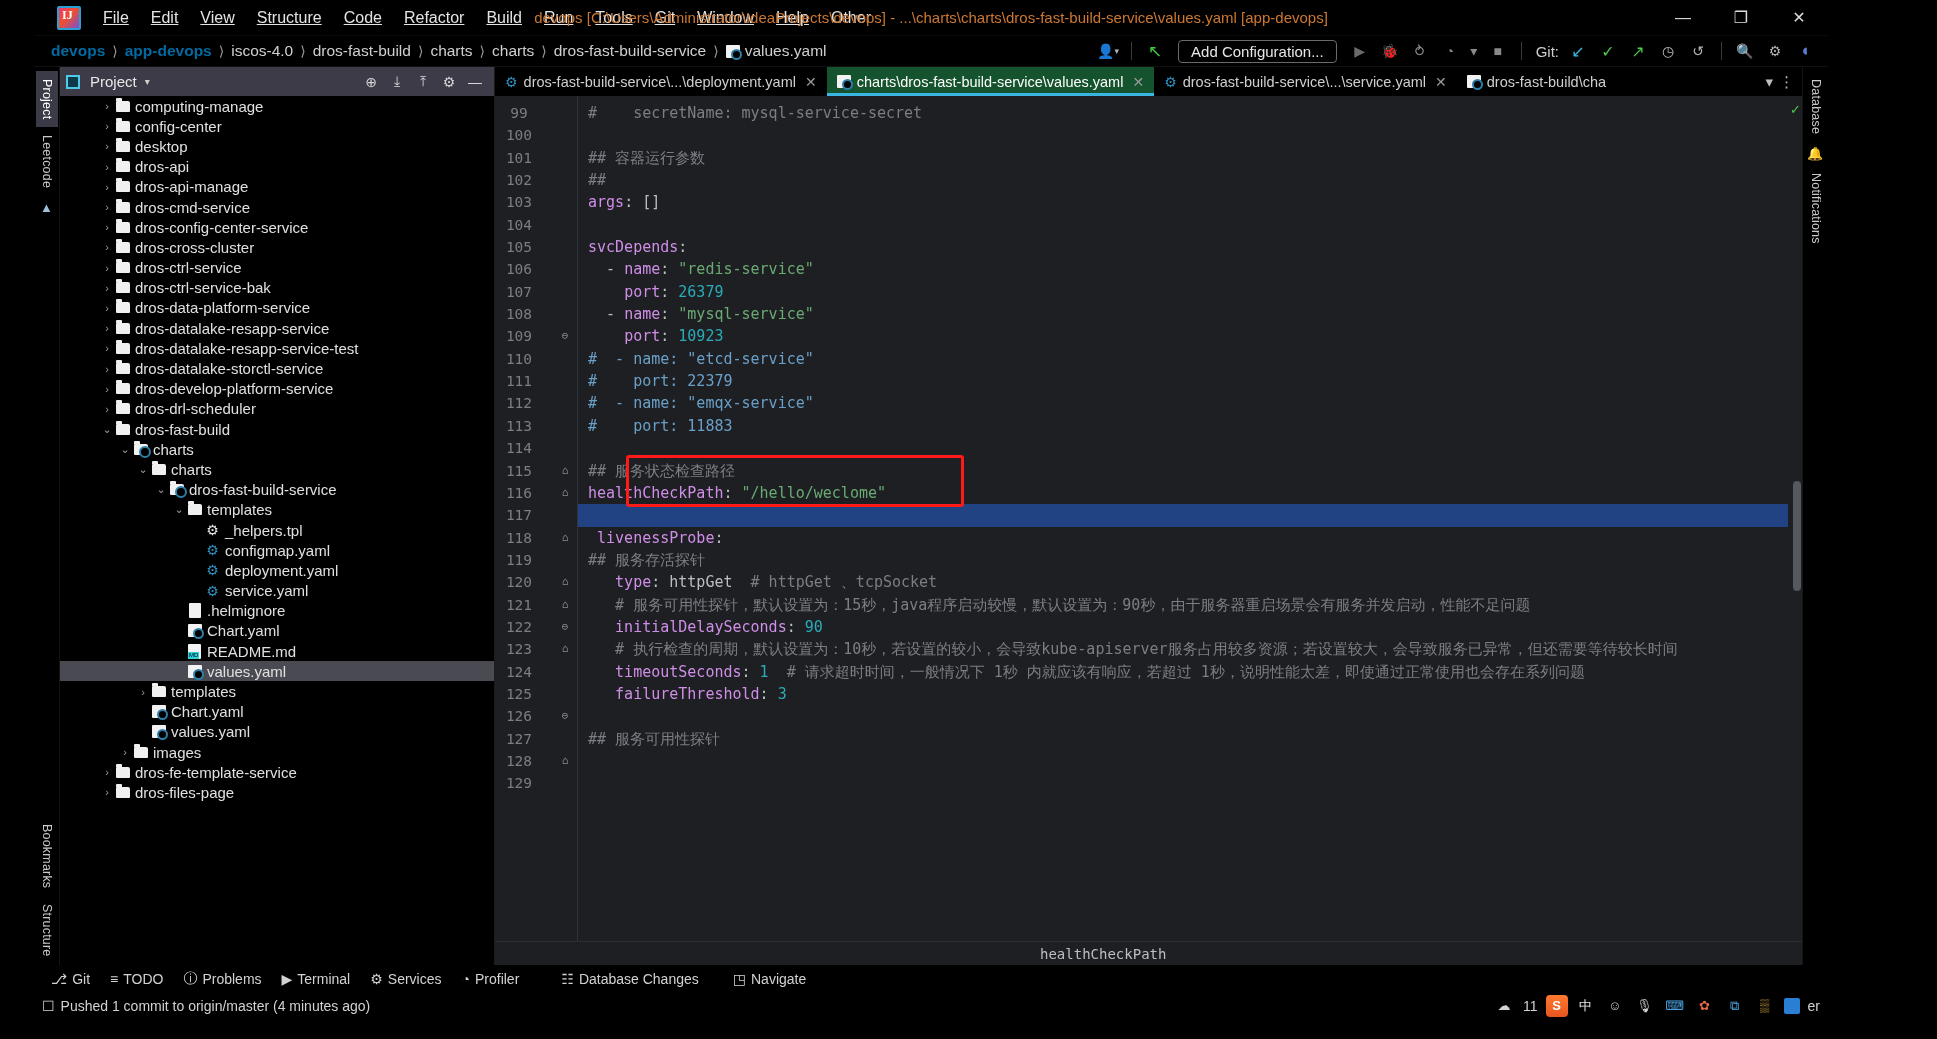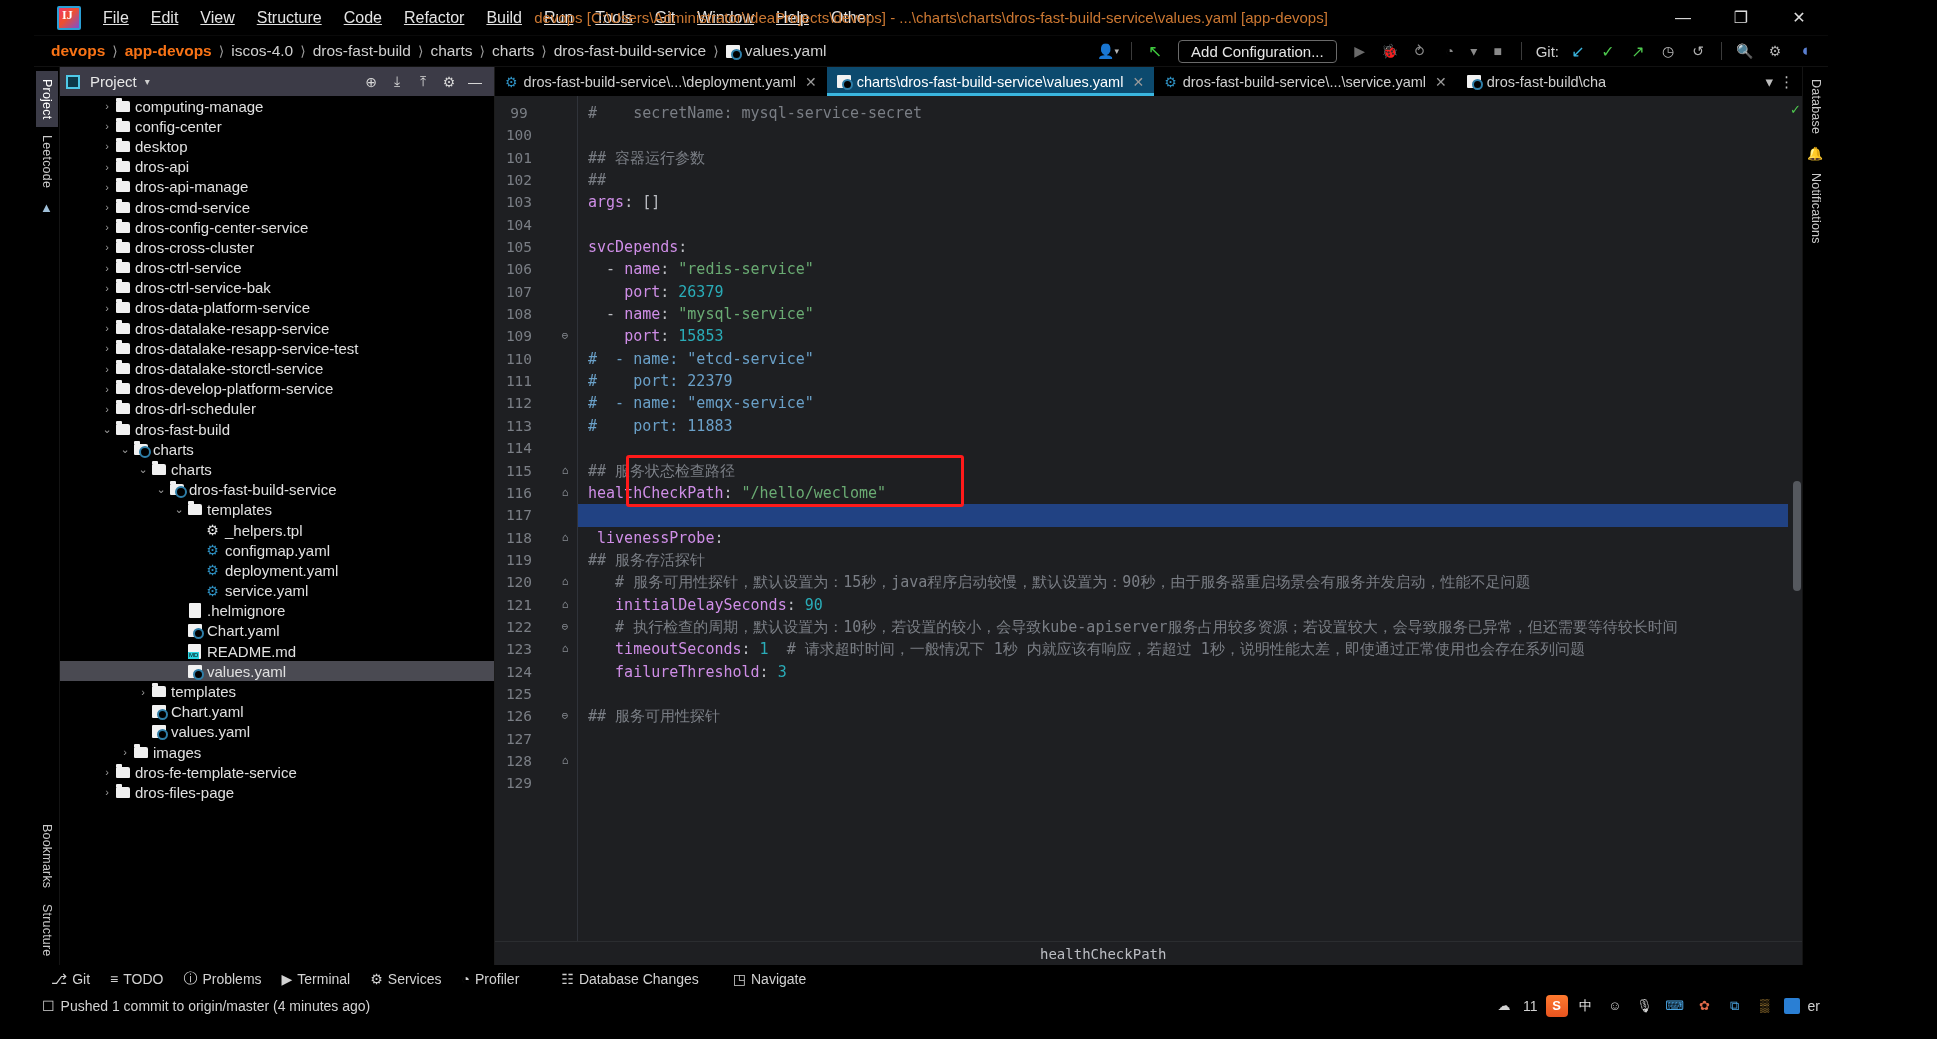--- a/index.html
+++ b/index.html
@@ -33,21 +33,21 @@
   .win-ctrls { margin-left: auto; display: flex; height: 36px; z-index: 5; }
   .win-btn { width: 58px; display: flex; align-items: center; justify-content: center; color: #dcdcdc; font-size: 16px; }
 
   
   .navbar {
     height: 31px; flex: 0 0 31px; background: #000; display: flex; align-items: center;
     padding-left: 12px; border-bottom: 1px solid #111;
   }
   .crumbs { display: flex; align-items: center; font-size: 15.5px; color: #cfcfcf; }
   .crumb { padding: 1px 5px; white-space: nowrap; }
-  .crumb.bold { font-weight: bold; color: #f97316; }
+  .crumb.bold { font-weight: bold; color: #0369a1; }
   .crumb.file { display:flex; align-items:center; gap:5px;}
   .sep { color: #9b9b9b; font-size: 14px; padding: 0 2px; }
   .tb-right { margin-left: auto; display: flex; align-items: center; gap: 4px; padding-right: 10px; }
   .tb-ico { width: 26px; height: 24px; display:flex; align-items:center; justify-content:center; color:#b4b4b4; font-size:14px;}
   .addcfg {
     border: 1px solid #6a6a6a; border-radius: 4px; padding: 2px 12px; font-size: 15px; color: #e6e6e6;
     background: #000; margin: 0 6px; white-space:nowrap;
   }
   .divider-v { width:1px; height:18px; background:#3b3b3b; margin:0 6px;}
   .gitlabel { font-size:15px; color:#cfcfcf; margin-left:4px; margin-right:2px;}
@@ -96,21 +96,21 @@
   .fico-yaml:after{content:"";position:absolute;right:-2px;bottom:-2px;width:7px;height:7px;border-radius:50%;border:2px solid #2e7ea8;background:#000;}
   .tlabel { padding-right:6px; }
 
   
   .editor-wrap { flex:1; display:flex; flex-direction:column; min-width:0; background:#1e1f22;}
   .tabbar { height: 29px; flex:0 0 29px; background:#000; display:flex; align-items:stretch; position:relative;}
   .etab {
     display:flex; align-items:center; gap:6px; padding: 0 10px; font-size:14.5px; color:#cfcfcf;
     white-space:nowrap; border-right: 0px; position:relative;
   }
-  .etab.active { background:#0c4a6e; color:#ffffff; }
+  .etab.active { background:#14532d; color:#ffffff; }
   .etab.active:after{content:"";position:absolute;left:0;right:0;bottom:0;height:3px;background:#3ab6e0;}
   .etab .x { color:#9a9a9a; font-size:14px; margin-left:3px;}
   .tabbar-right { margin-left:auto; display:flex; align-items:center; gap:6px; padding-right:8px; color:#bdbdbd; font-size:15px;}
 
   .editor { flex:1; display:flex; min-height:0; position:relative; background:#1e1f22; overflow:hidden;}
   .gutter {
     width: 82px; flex:0 0 82px; background:#1e1f22; text-align:center; padding-top:6px;
     font-family:"DejaVu Sans Mono", monospace; font-size:14.5px; color:#7a7e85; position:relative;
   }
   .gline { height: 22.35px; line-height:22.35px; padding-right:34px; position:relative;}
@@ -607,31 +607,32 @@
         <div class="cline"><span class="cm">#    secretName: mysql-service-secret</span></div>
             <div class="cline">&nbsp;</div>
             <div class="cline"><span class="cm">## 容器运行参数</span></div>
             <div class="cline"><span class="cm">##</span></div>
             <div class="cline"><span class="key">args</span><span class="pun">: []</span></div>
             <div class="cline">&nbsp;</div>
             <div class="cline"><span class="key">svcDepends</span><span class="pun">:</span></div>
             <div class="cline"><span class="pun">  - </span><span class="key">name</span><span class="pun">: </span><span class="str">"redis-service"</span></div>
             <div class="cline"><span class="pun">    </span><span class="key">port</span><span class="pun">: </span><span class="num">26379</span></div>
             <div class="cline"><span class="pun">  - </span><span class="key">name</span><span class="pun">: </span><span class="str">"mysql-service"</span></div>
-            <div class="cline"><span class="pun">    </span><span class="key">port</span><span class="pun">: </span><span class="num">15853</span></div>
+            <div class="cline"><span class="pun">    </span><span class="key">port</span><span class="pun">: </span><span class="num">10923</span></div>
             <div class="cline"><span class="cm-cn">#  - name: "etcd-service"</span></div>
             <div class="cline"><span class="cm-cn">#    port: 22379</span></div>
             <div class="cline"><span class="cm-cn">#  - name: "emqx-service"</span></div>
             <div class="cline"><span class="cm-cn">#    port: 11883</span></div>
             <div class="cline">&nbsp;</div>
             <div class="cline"><span class="cm">## 服务状态检查路径</span></div>
             <div class="cline"><span class="key">healthCheckPath</span><span class="pun">: </span><span class="str">"/hello/weclome"</span></div>
             <div class="cline selected">&nbsp;</div>
             <div class="cline"><span class="pun"> </span><span class="key">livenessProbe</span><span class="pun">:</span></div>
             <div class="cline"><span class="cm">## 服务存活探针</span></div>
+            <div class="cline"><span class="pun">   </span><span class="key">type</span><span class="pun">: </span><span class="pun">httpGet  </span><span class="cm"># httpGet 、tcpSocket</span></div>
             <div class="cline"><span class="pun">   </span><span class="cm"># 服务可用性探针，默认设置为：15秒，java程序启动较慢，默认设置为：90秒，由于服务器重启场景会有服务并发启动，性能不足问题</span></div>
             <div class="cline"><span class="pun">   </span><span class="key">initialDelaySeconds</span><span class="pun">: </span><span class="num">90</span></div>
             <div class="cline"><span class="pun">   </span><span class="cm"># 执行检查的周期，默认设置为：10秒，若设置的较小，会导致kube-apiserver服务占用较多资源；若设置较大，会导致服务已异常，但还需要等待较长时间</span></div>
             <div class="cline"><span class="pun">   </span><span class="key">timeoutSeconds</span><span class="pun">: </span><span class="num">1</span><span class="pun">  </span><span class="cm"># 请求超时时间，一般情况下 1秒 内就应该有响应，若超过 1秒，说明性能太差，即使通过正常使用也会存在系列问题</span></div>
             <div class="cline"><span class="pun">   </span><span class="key">failureThreshold</span><span class="pun">: </span><span class="num">3</span></div>
             <div class="cline">&nbsp;</div>
             <div class="cline"><span class="cm">## 服务可用性探针</span></div>
           </div>
         <div class="markers">
           <div class="mk-check">✓</div>

